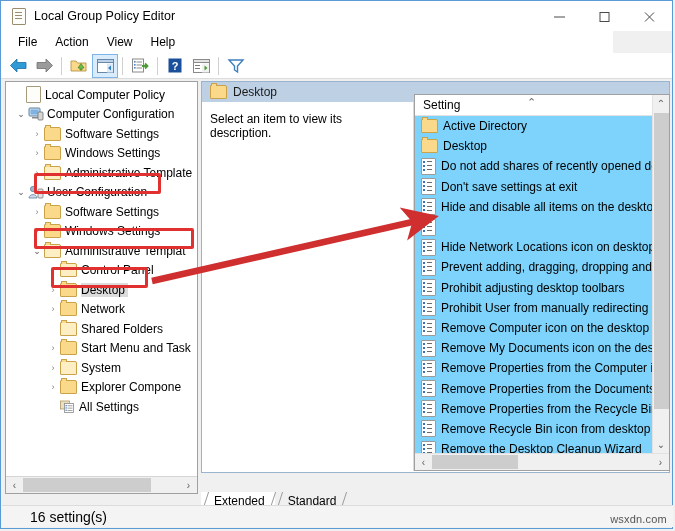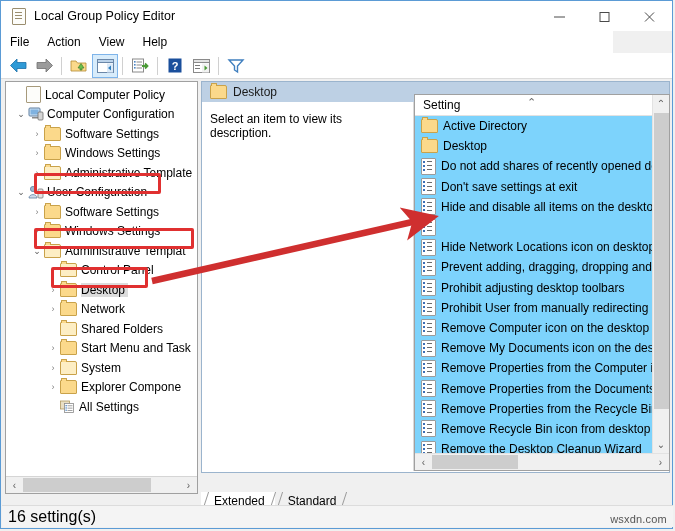--- a/index.html
+++ b/index.html
@@ -79,20 +79,21 @@
   .win-btn svg { display: block; }
 
   
   .menubar {
     position: absolute;
     left: 0; top: 30px;
     width: 612px; height: 22px;
     background: #ffffff;
     display: flex;
     align-items: center;
+    padding-left: 8px;
     box-sizing: border-box;
   }
   .menu-item {
     font-size: 12px;
     color: #000000;
     padding: 2px 9px;
     white-space: nowrap;
   }
 
   
@@ -400,23 +401,24 @@
     position: absolute;
     left: 1px; bottom: 1px;
     width: 671px; height: 22px;
     background: #f4f4f4;
     border-top: 1px solid #dcdcdc;
     display: flex;
     align-items: center;
     box-sizing: border-box;
   }
   .status-text {
-    font-size: 16px;
+    font-size: 14px;
     color: #000;
     padding-left: 6px;
+    margin-left: 22px;
   }
 
   
   .redbox {
     position: absolute;
     border: 3px solid #e03030;
     border-radius: 2px;
     box-sizing: border-box;
     pointer-events: none;
   }

